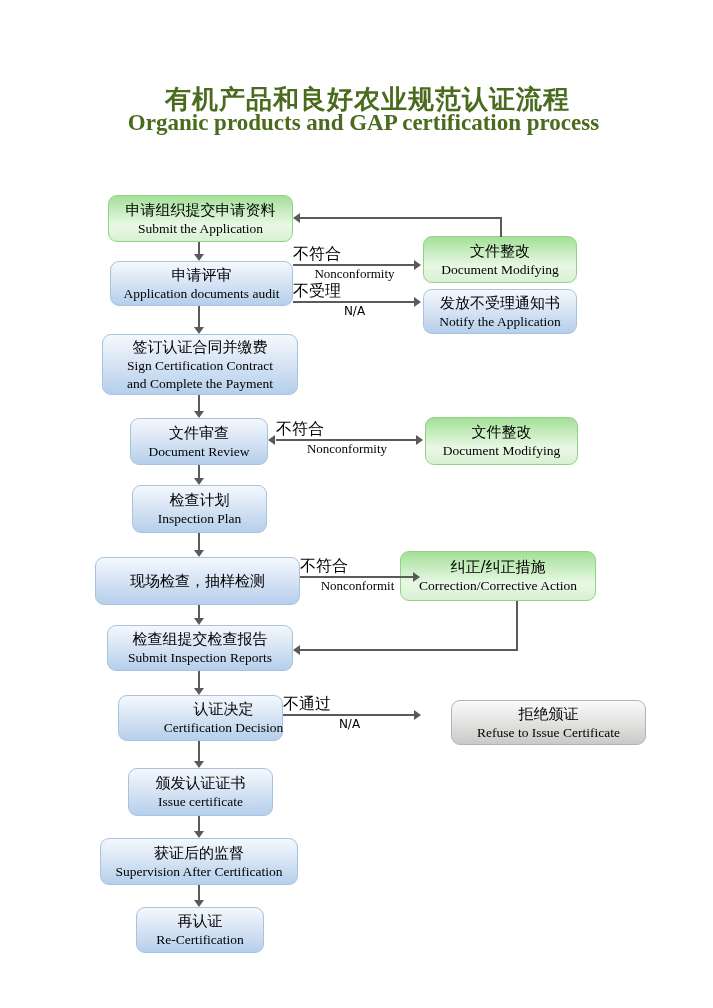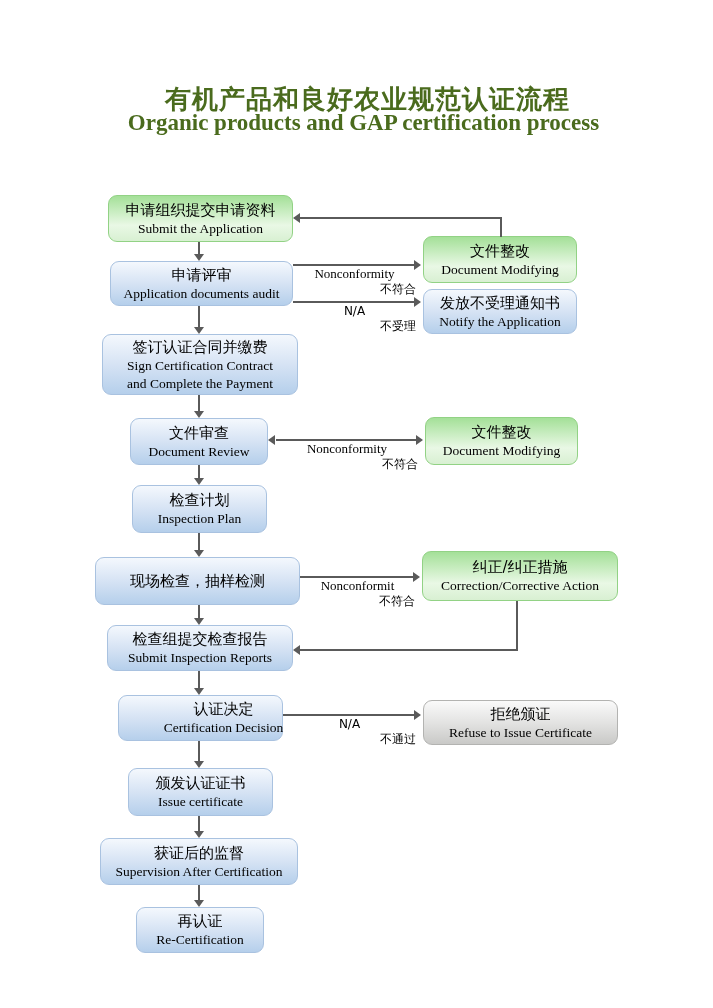--- a/index.html
+++ b/index.html
@@ -9,31 +9,31 @@
             font-family:"DejaVu Sans",sans-serif;font-size:26px;font-weight:bold;
             color:#4a6b1d;letter-spacing:1px;}
   .title-en{position:absolute;top:110px;left:7px;width:713px;text-align:center;
             font-family:"Liberation Serif",serif;font-size:23px;font-weight:bold;color:#4a6b1d;}
   .node{position:absolute;border-radius:9px;display:flex;flex-direction:column;
         align-items:center;justify-content:center;text-align:center;box-sizing:border-box;}
   .node .cn{font-family:"DejaVu Sans",sans-serif;font-size:15px;color:#000;line-height:20px;white-space:nowrap;}
   .node .en{font-family:"Liberation Serif",serif;font-size:13.5px;color:#000;line-height:18px;white-space:nowrap;}
   .blue {background:linear-gradient(180deg,#f4f8fd 0%,#d6e3f4 50%,#b5cfeb 100%);border:1px solid #a9c2e0;}
   .green{background:linear-gradient(180deg,#a4e098 0%,#e9f8e5 65%,#d8f0d2 100%);border:1px solid #92d285;}
-  .gray {background:linear-gradient(180deg,#fafafa 0%,#e3e3e2 50%,#c9c9c7 100%);border:1px solid #b3b3b1;}
+  .gray {background:linear-gradient(180deg,#fafafa 0%,#e3e3e2 50%,#c9c9c7 100%);border:1px solid #b3b3b1;margin-left:28px;}
   .vline{position:absolute;width:2px;background:#5a5a5a;}
   .hline{position:absolute;height:2px;background:#5a5a5a;}
   .head-down{position:absolute;width:0;height:0;border-left:5px solid transparent;
              border-right:5px solid transparent;border-top:7px solid #5a5a5a;}
   .head-left{position:absolute;width:0;height:0;border-top:5px solid transparent;
              border-bottom:5px solid transparent;border-right:7px solid #5a5a5a;}
   .head-right{position:absolute;width:0;height:0;border-top:5px solid transparent;
               border-bottom:5px solid transparent;border-left:7px solid #5a5a5a;}
-  .elabel-cn{position:absolute;font-family:"DejaVu Sans",sans-serif;font-size:12px;color:#000;
-             text-align:right;line-height:17px;margin-top:36px;}
+  .elabel-cn{position:absolute;font-family:"DejaVu Sans",sans-serif;font-size:16px;color:#000;
+             text-align:left;line-height:17px;}
   .elabel-en{position:absolute;font-family:"Liberation Serif",serif;font-size:13px;color:#000;
              text-align:center;line-height:16px;}
   .elabel-na{font-family:"DejaVu Sans",sans-serif;font-size:12px;}
 </style>
 </head>
 <body>
 
 <div id="page">
 
   <div class="title-cn">有机产品和良好农业规范认证流程</div>
@@ -102,21 +102,21 @@
   <div class="node blue" style="left:423px;top:289px;width:154px;height:45px;">
     <span class="cn">发放不受理通知书</span>
     <span class="en">Notify the Application</span>
   </div>
 
   <div class="node green" style="left:425px;top:417px;width:153px;height:48px;">
     <span class="cn">文件整改</span>
     <span class="en">Document Modifying</span>
   </div>
 
-  <div class="node green" style="left:422px;top:551px;width:196px;height:50px;">
+  <div class="node green" style="left:400px;top:551px;width:196px;height:50px;">
     <span class="cn">纠正/纠正措施</span>
     <span class="en">Correction/Corrective Action</span>
   </div>
 
   <div class="node gray" style="left:423px;top:700px;width:195px;height:45px;">
     <span class="cn">拒绝颁证</span>
     <span class="en">Refuse to Issue Certificate</span>
   </div>
 
   <div>

